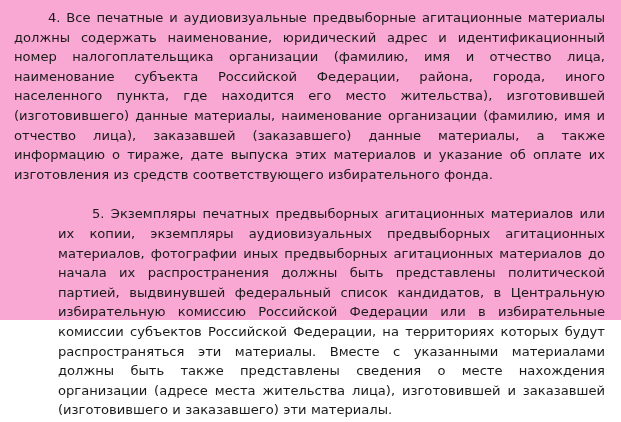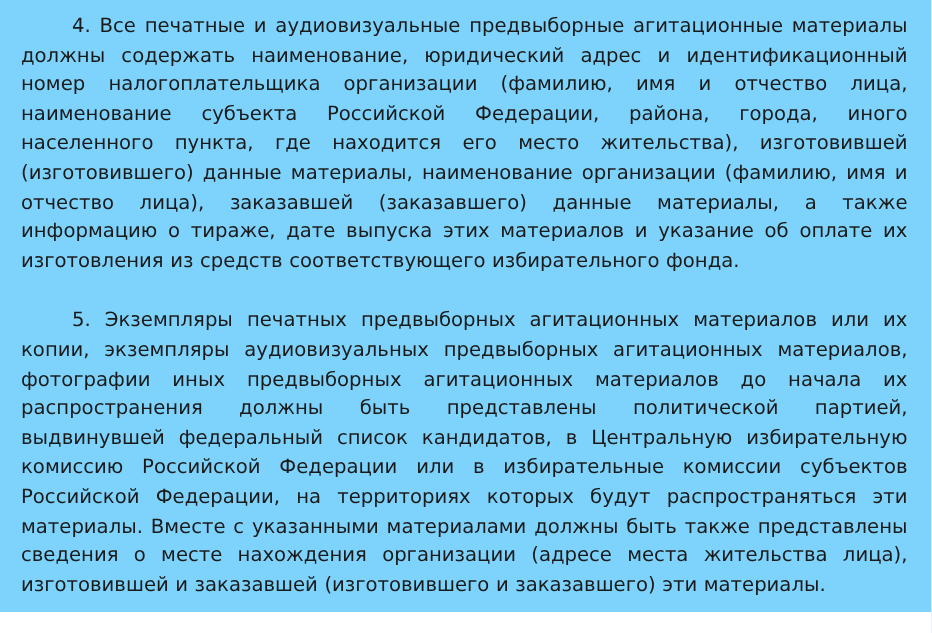--- a/index.html
+++ b/index.html
@@ -8,38 +8,39 @@
     background: #ffffff;
   }
   body {
     width: 621px;
     height: 422px;
     overflow: hidden;
     font-family: "DejaVu Sans", sans-serif;
   }
   .page {
     width: 621px;
-    height: 408px;
+    height: 320px;
     box-sizing: border-box;
     padding: 8px 16px 0 14px;
-    background: #7dd3fc;
+    background: #f9a8d4;
   }
   .para {
     margin: 0 0 20px 0;
     text-align: justify;
     text-justify: inter-word;
     font-size: 13.1px;
     line-height: 19.6px;
     color: #1a1a1a;
     text-indent: 34px;
     hyphens: none;
     word-spacing: 0.2px;
   }
   .para:last-child {
     margin-bottom: 0;
+    margin-left: 44px;
   }
 </style>
 </head>
 <body>
 
 <div class="page">
   <p class="para">4. Все печатные и аудиовизуальные предвыборные агитационные материалы должны содержать наименование, юридический адрес и идентификационный номер налогоплательщика организации (фамилию, имя и отчество лица, наименование субъекта Российской Федерации, района, города, иного населенного пункта, где находится его место жительства), изготовившей (изготовившего) данные материалы, наименование организации (фамилию, имя и отчество лица), заказавшей (заказавшего) данные материалы, а также информацию о тираже, дате выпуска этих материалов и указание об оплате их изготовления из средств соответствующего избирательного фонда.</p>
   <p class="para">5. Экземпляры печатных предвыборных агитационных материалов или их копии, экземпляры аудиовизуальных предвыборных агитационных материалов, фотографии иных предвыборных агитационных материалов до начала их распространения должны быть представлены политической партией, выдвинувшей федеральный список кандидатов, в Центральную избирательную комиссию Российской Федерации или в избирательные комиссии субъектов Российской Федерации, на территориях которых будут распространяться эти материалы. Вместе с указанными материалами должны быть также представлены сведения о месте нахождения организации (адресе места жительства лица), изготовившей и заказавшей (изготовившего и заказавшего) эти материалы.</p>
 </div>
 

